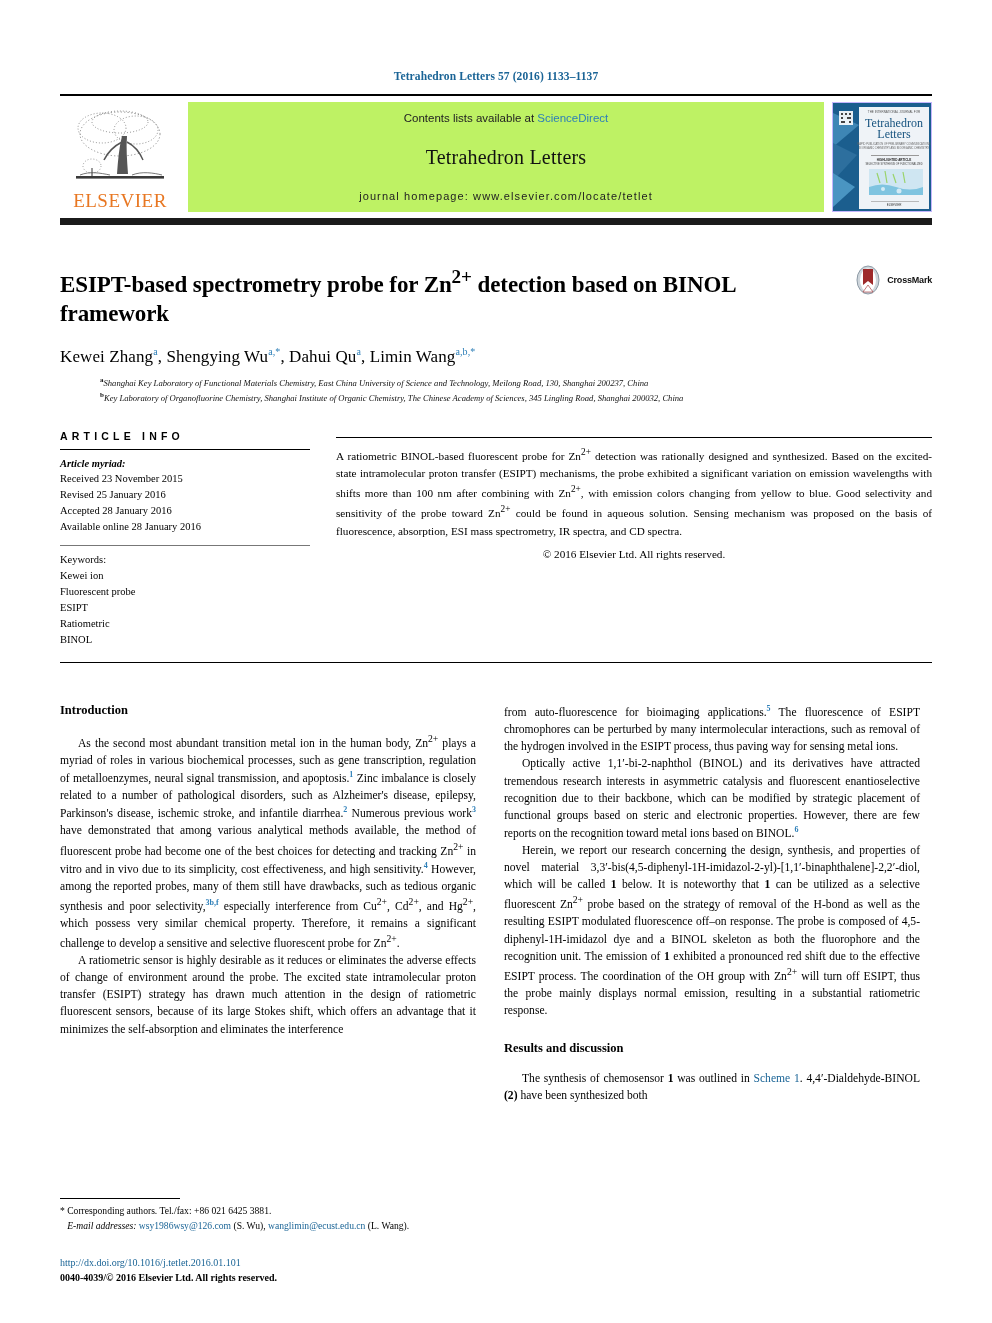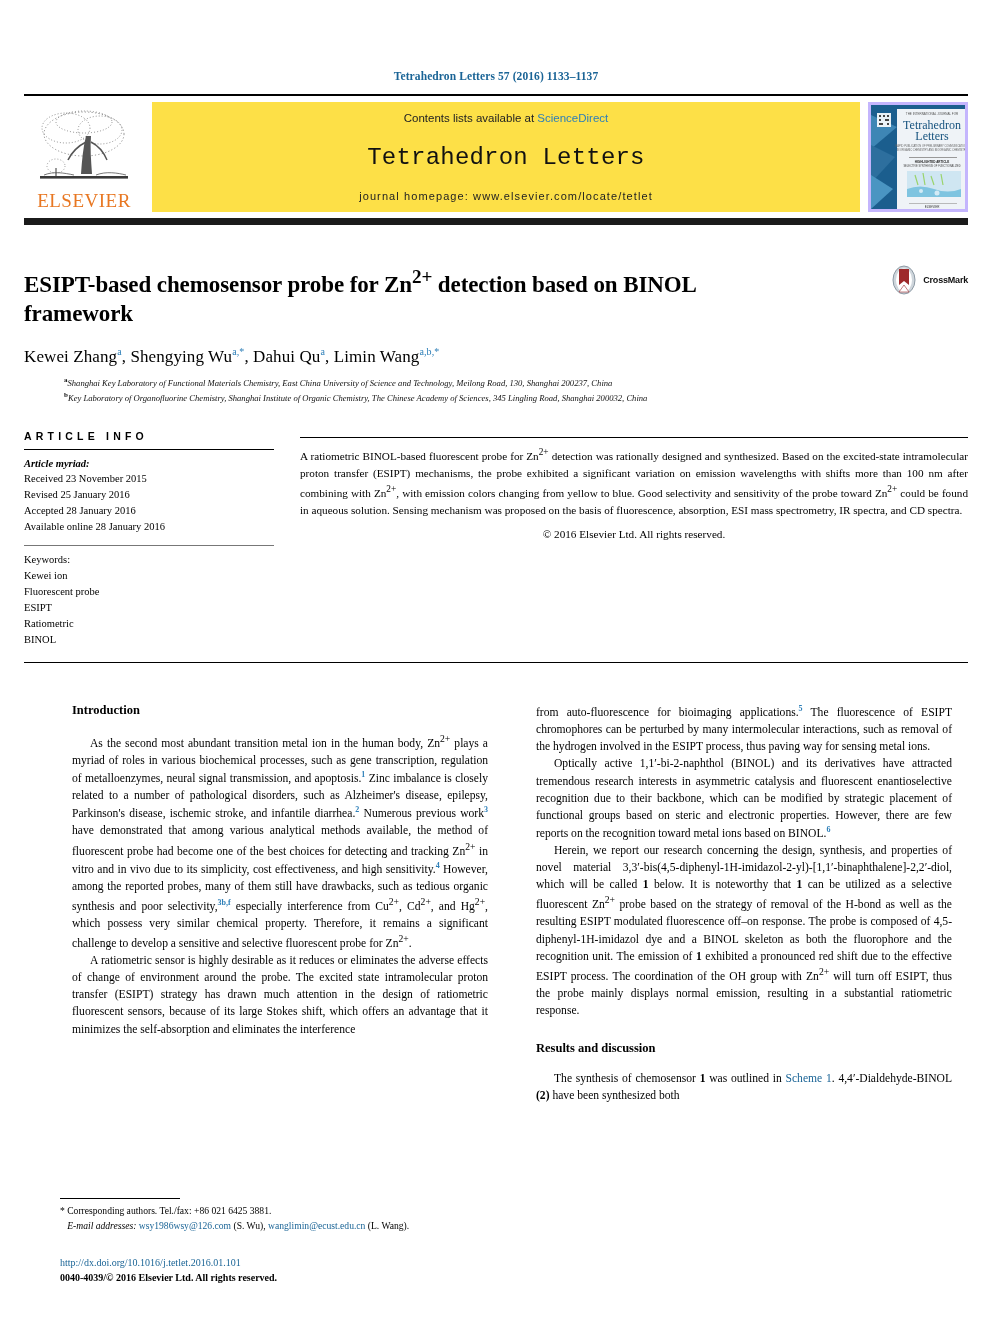--- a/index.html
+++ b/index.html
@@ -6,21 +6,21 @@
   html, body { margin: 0; padding: 0; }
   body {
     width: 992px;
     height: 1323px;
     background: #ffffff;
     font-family: "Liberation Serif", serif;
     color: #000000;
     position: relative;
     overflow: hidden;
   }
-  .page { position: relative; width: 992px; height: 1323px; padding: 0 24px; }
+  .page { position: relative; width: 992px; height: 1323px; padding: 0 60px; }
 
   
   .running-head {
     text-align: center;
     color: #1a6496;
     font-size: 11.5px;
     font-weight: bold;
     letter-spacing: .1px;
     padding-top: 70px;
     font-family: "Liberation Serif", serif;
@@ -50,52 +50,52 @@
   .elsevier-word {
     color: #E87722;
     font-family: "Liberation Serif", serif;
     font-size: 19px;
     letter-spacing: 0.5px;
     line-height: 1;
     margin-top: 1px;
   }
   .masthead-center {
     flex: 1 1 auto;
-    background: #fde047;
+    background: #bef264;
     margin: 0 8px 0 8px;
     display: flex;
     flex-direction: column;
     align-items: center;
     justify-content: space-between;
     padding: 10px 0 10px 0;
   }
   .contents-line {
     font-family: "Liberation Sans", sans-serif;
     font-size: 11.5px;
     color: #222;
   }
   .contents-line .sd { color: #2d7fb8; }
   .journal-title {
-    font-family: Liberation Mono, monospace;
-    font-size: 24px;
+    font-family: Liberation Serif, serif;
+    font-size: 20px;
     color: #111;
     letter-spacing: .2px;
   }
   .homepage-line {
     font-family: "Liberation Sans", sans-serif;
     font-size: 11px;
     color: #222;
     letter-spacing: 1.1px;
   }
   .cover-thumb {
     width: 100px;
     flex: 0 0 100px;
     position: relative;
     background: #84cc16;
-    border: 3px solid #c4b5fd;
+    border: 1px solid #c4b5fd;
     overflow: hidden;
   }
   .masthead-rule-bottom {
     border-top: 7px solid #1b1b1b;
     margin-top: 6px;
   }
 
   
   .title-block { margin-top: 40px; position: relative; }
   .article-title {
@@ -167,23 +167,22 @@
   .copyright {
     text-align: center;
     font-size: 11.2px;
     margin-top: 8px;
   }
   .abstract-rule-bottom { border-top: 1px solid #000; margin-top: 14px; }
 
   
   .body-cols {
     display: flex;
-    gap: 48px;
+    gap: 28px;
     margin-top: 40px;
-    margin-left: 48px;
   }
   .col { width: 416px; flex: 0 0 416px; }
   .body-head {
     font-family: "Liberation Serif", serif;
     font-weight: bold;
     font-size: 12.5px;
     margin-bottom: 14px;
   }
   .body-head.spaced { margin-top: 22px; }
   p.para {
@@ -285,21 +284,21 @@
         <circle cx="66" cy="88" r="2.5" fill="#e8f4fa" opacity=".8"></circle>
         <rect x="38" y="98" width="48" height="0.8" fill="#aaa"></rect>
         <text x="61" y="103" font-family="Liberation Sans, sans-serif" font-size="3" fill="#333" text-anchor="middle">ELSEVIER</text>
       </svg>
     </div>
   </div>
 
   <div class="masthead-rule-bottom"></div>
 
   <div class="title-block">
-    <h1 class="article-title"><span>ESIPT-based chemosensor probe for Zn</span><sup>2+</sup><span> detection based on BINOL framework</span></h1>
+    <h1 class="article-title"><span>ESIPT-based spectrometry probe for Zn</span><sup>2+</sup><span> detection based on BINOL framework</span></h1>
 
     <div class="crossmark">
       <svg width="30" height="30" viewBox="0 0 30 30">
         <ellipse cx="15" cy="15" rx="11" ry="14" fill="#cfd6dc" stroke="#8d9aa5" stroke-width="1"></ellipse>
         <ellipse cx="15" cy="15" rx="8" ry="11.5" fill="#ffffff"></ellipse>
         <path d="M10 4 h10 v16 l-5 -4 l-5 4 z" fill="#9e2a2b"></path>
         <path d="M15 20 l5 7 h-10 z" fill="#ffffff" stroke="#9e2a2b" stroke-width="0.6"></path>
       </svg>
       <span class="crossmark-word">CrossMark</span>
     </div>

